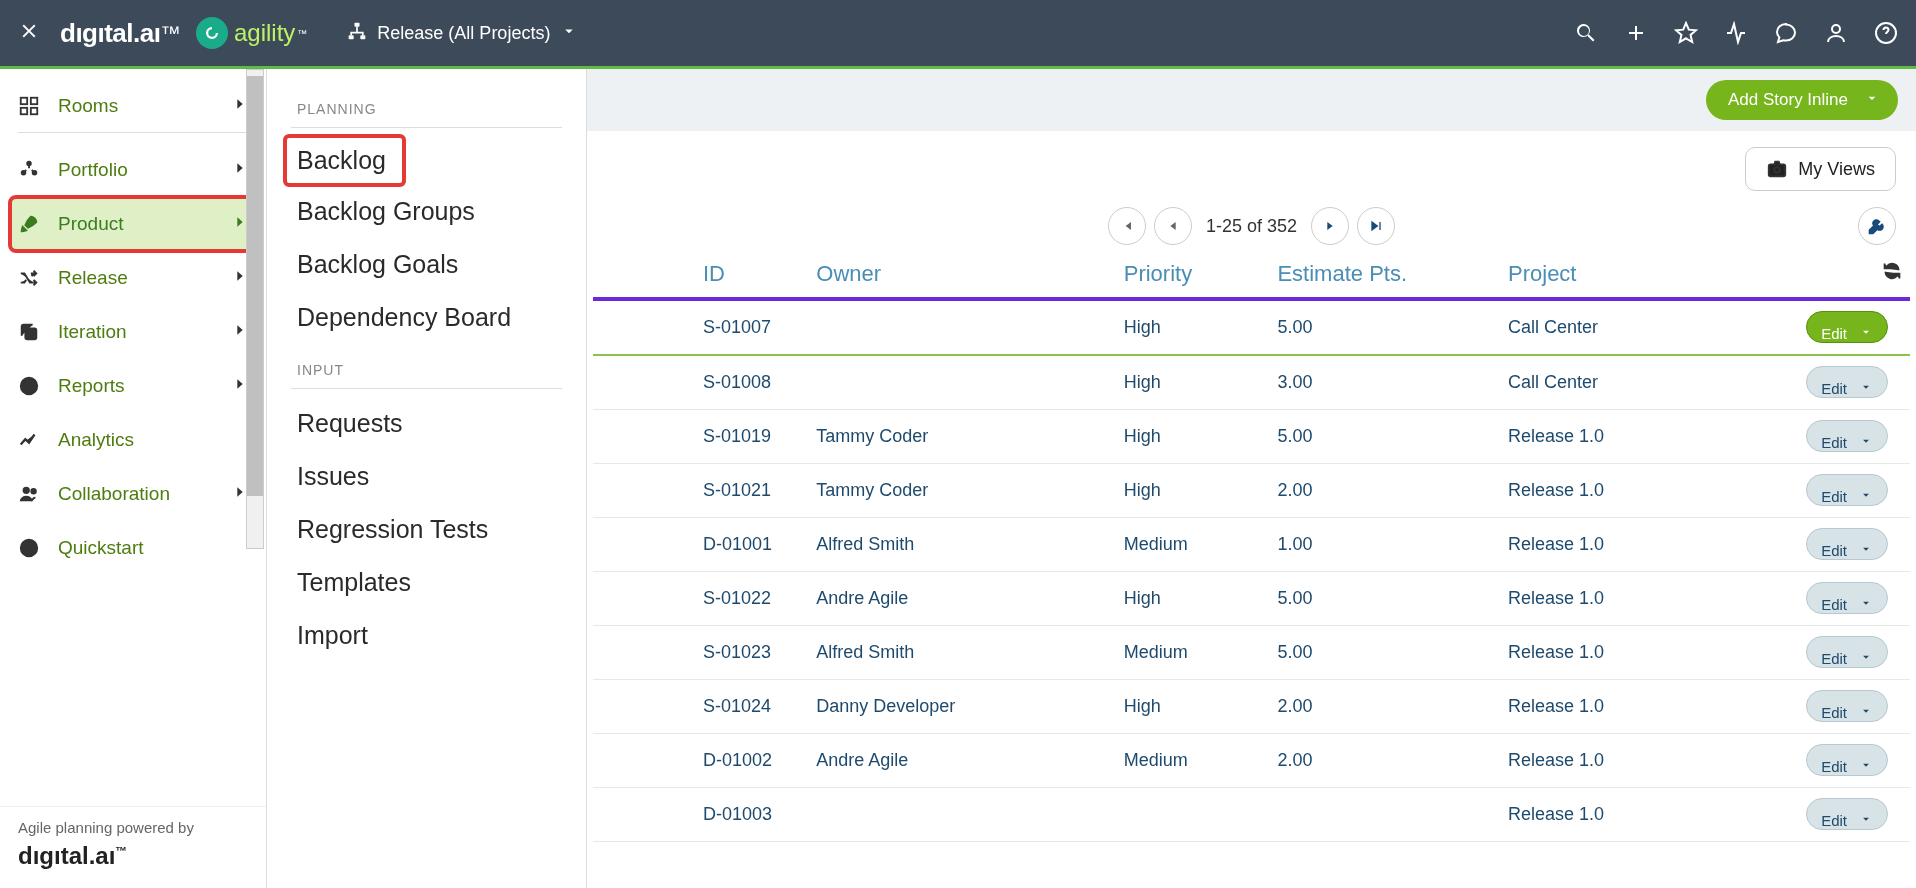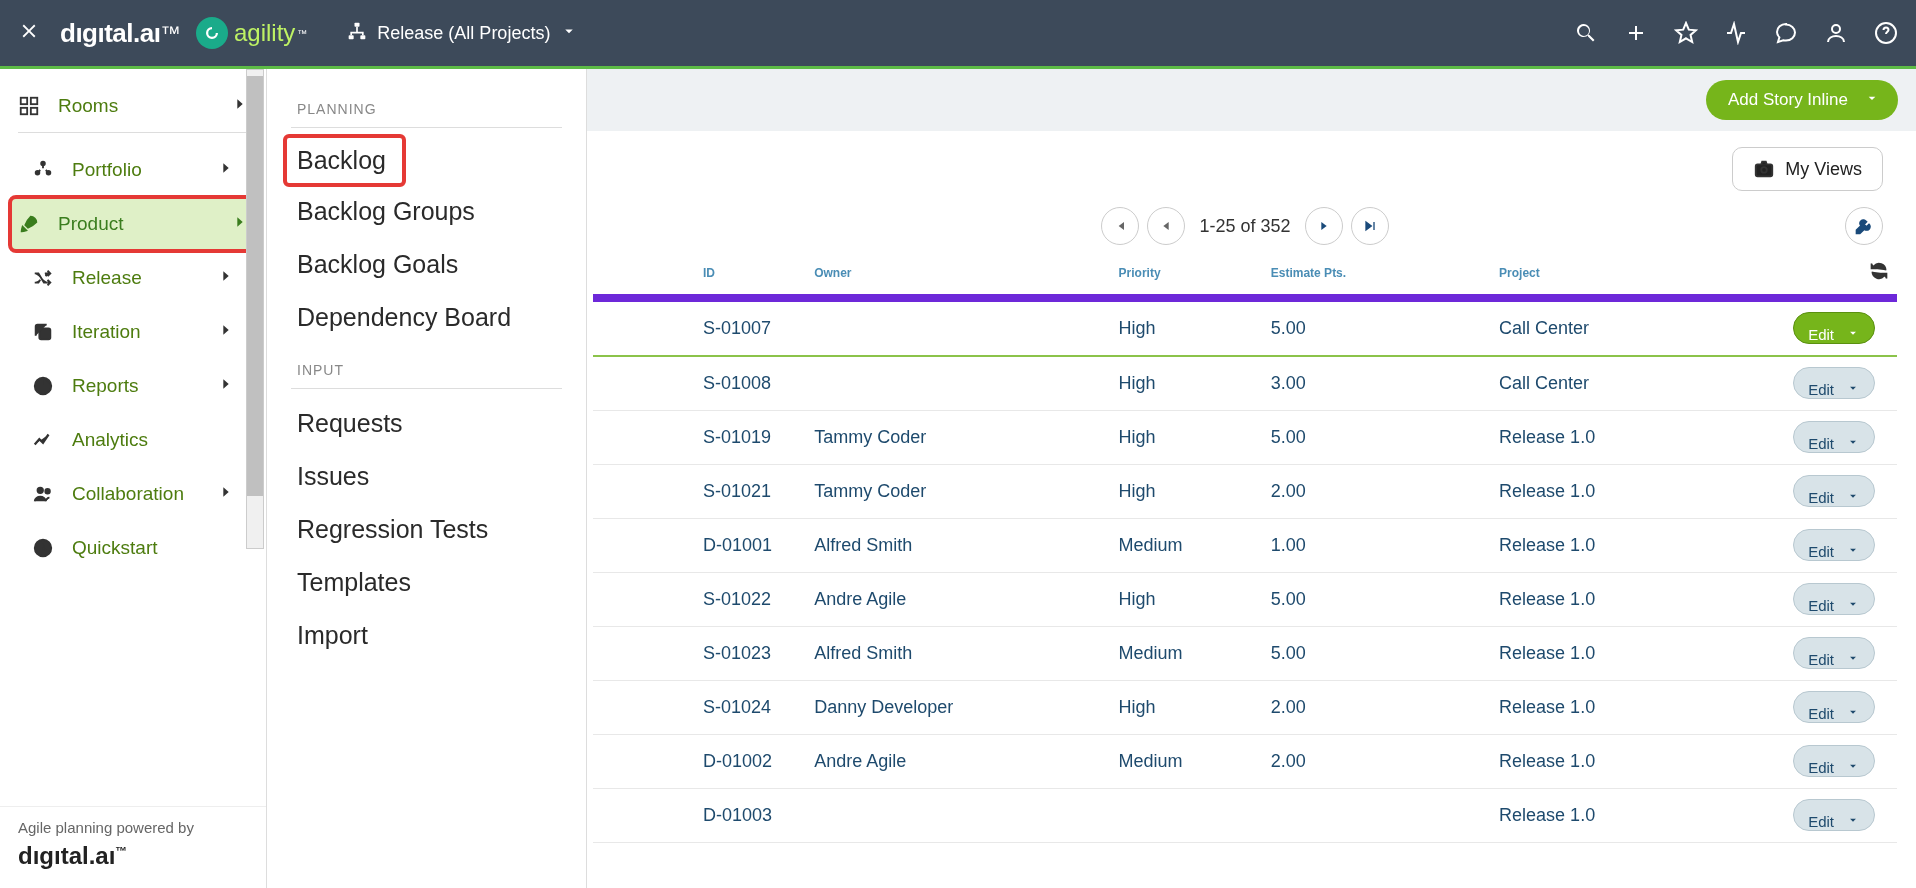--- a/index.html
+++ b/index.html
@@ -25,21 +25,21 @@
 .green-divider { height: 3px; background: #5dbb46; }
 
 
 .main { display: flex; height: calc(100% - 69px); }
 
 
 .sidebar-left { width: 267px; border-right: 1px solid #ddd; display: flex; flex-direction: column; position: relative; }
 .sidebar-scroll { position: absolute; right: 2px; top: 0; width: 18px; height: 480px; background: #f0f0f0; border: 1px solid #ccc; }
 .sidebar-scroll-thumb { background: #c0c0c0; height: 420px; margin-top: 6px; }
 .sidebar-list { padding: 10px 0; flex: 1; }
-.sidebar-item { display: flex; align-items: center; height: 54px; padding: 0 32px; cursor: pointer; }
+.sidebar-item { display: flex; align-items: center; height: 54px; padding: 0 18px; cursor: pointer; }
 .sidebar-item .icon-slot { width: 40px; display: flex; justify-content: flex-start; color: #333; }
 .sidebar-item .label { flex: 1; font-size: 19px; color: #4d7c0f; }
 .sidebar-item .chev { color: #333; }
 .sidebar-item.top-item { border-bottom: 1px solid #ddd; margin: 0 18px 10px; padding: 0; }
 .sidebar-item.active { background: #dff0c7; border-radius: 6px; margin: 0 10px; padding: 0 8px; }
 .sidebar-item.active .label { color: #3a7d1e; font-weight: 500; }
 .sidebar-item.active .icon-slot { color: #3a7d1e; }
 .sidebar-item.active .chev { color: #3a7d1e; }
 .sidebar-item.highlighted { outline: 4px solid #e53935; outline-offset: -2px; }
 .sidebar-footer { padding: 12px 18px 18px; border-top: 1px solid #eee; color: #666; font-size: 15px; }
@@ -51,34 +51,34 @@
 .sec-hr { border: none; border-top: 1px solid #ddd; margin: 0 6px 8px; }
 .sec-item { font-size: 25px; color: #2a2a2a; padding: 12px 12px; cursor: pointer; border-radius: 4px; }
 .sec-item.highlighted { outline: 4px solid #e53935; outline-offset: -2px; display: inline-block; padding: 10px 18px 10px 12px; }
 
 
 .content { flex: 1; display: flex; flex-direction: column; background: #fafbfc; }
 .content-header { height: 62px; background: #eef1f3; display: flex; align-items: center; padding: 0 18px; }
 .add-btn { margin-left: auto; background: #76b51b; color: #fff; border: none; border-radius: 20px; height: 40px; padding: 0 18px 0 22px; font-size: 17px; font-weight: 500; display: flex; align-items: center; cursor: pointer; }
 .add-btn .chev-down { margin-left: 16px; }
 
-.content-body { background: #fff; flex: 1; padding: 10px 19px 0 6px; overflow: hidden; }
+.content-body { background: #fff; flex: 1; padding: 10px 6px 0 6px; overflow: hidden; }
 .views-row { display: flex; justify-content: flex-end; padding: 6px 14px 10px; }
 .my-views-btn { border: 1px solid #ccc; background: #fff; border-radius: 10px; height: 44px; padding: 0 20px; display: flex; align-items: center; font-size: 18px; color: #222; cursor: pointer; }
 .my-views-btn svg { margin-right: 10px; }
 
 .pager-row { display: flex; align-items: center; justify-content: center; height: 50px; position: relative; }
 .pager-btn { width: 38px; height: 38px; border-radius: 50%; border: 1px solid #ccc; background: #fff; display: flex; align-items: center; justify-content: center; margin: 0 4px; cursor: pointer; color: #666; }
 .pager-btn.active { color: #1a4a7a; }
 .pager-text { font-size: 18px; color: #333; margin: 0 10px; }
 .wrench-btn { position: absolute; right: 14px; width: 38px; height: 38px; border-radius: 50%; border: 1px solid #ccc; background: #fff; display: flex; align-items: center; justify-content: center; cursor: pointer; color: #1a4a7a; }
 
 
 .tbl { width: 100%; border-collapse: collapse; }
-.tbl th { text-align: left; font-size: 12px; font-weight: 700; color: #4a8db5; padding: 10px 8px; border-bottom: 8px solid #6d28d9; }
+.tbl th { text-align: left; font-size: 22px; font-weight: 400; color: #4a8db5; padding: 10px 8px; border-bottom: 4px solid #6d28d9; }
 .tbl th.refresh-col { text-align: right; color: #333; }
 .tbl td { font-size: 18px; color: #1e4a6d; padding: 10px 8px; border-bottom: 1px solid #e8e8e8; }
 .tbl tr.row-highlight { background: #fff; border-top: 2px solid #8bc34a; border-bottom: 2px solid #8bc34a; }
 .edit-btn { background: #d8e3e8; border: 1px solid #b8c8d0; border-radius: 18px; height: 32px; padding: 0 14px; display: inline-flex; align-items: flex-end; font-size: 15px; color: #1e4a6d; cursor: pointer; }
 .edit-btn.primary { background: #76b51b; color: #fff; border-color: #5a9010; }
 .edit-btn .chev-down { margin-left: 12px; }
 .col-id { width: 120px; padding-left: 110px !important; }
 .col-owner { width: 240px; }
 .col-priority { width: 120px; }
 .col-estimate { width: 180px; }

